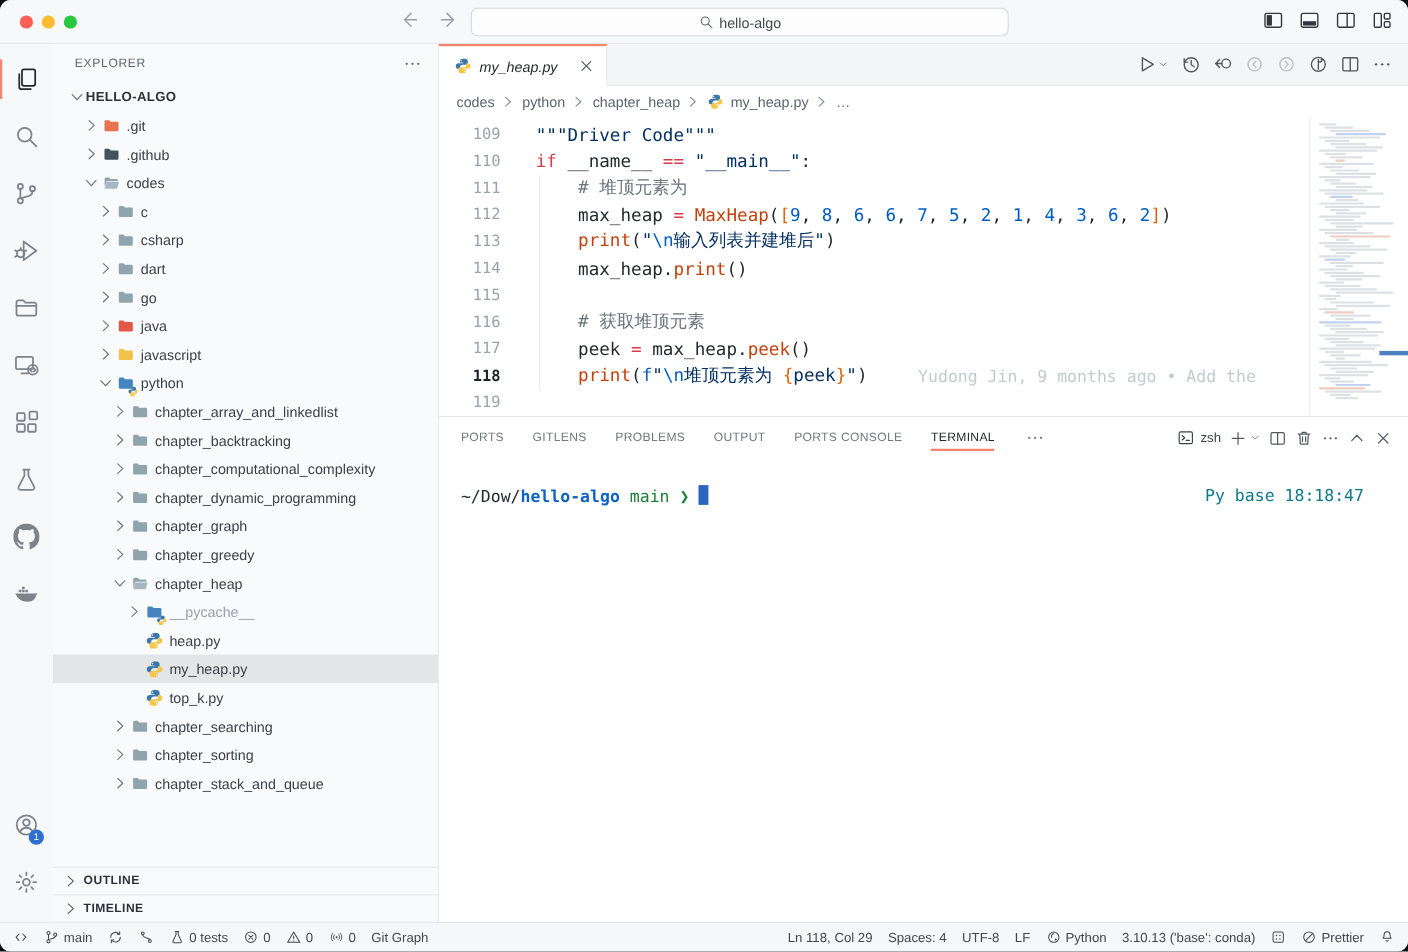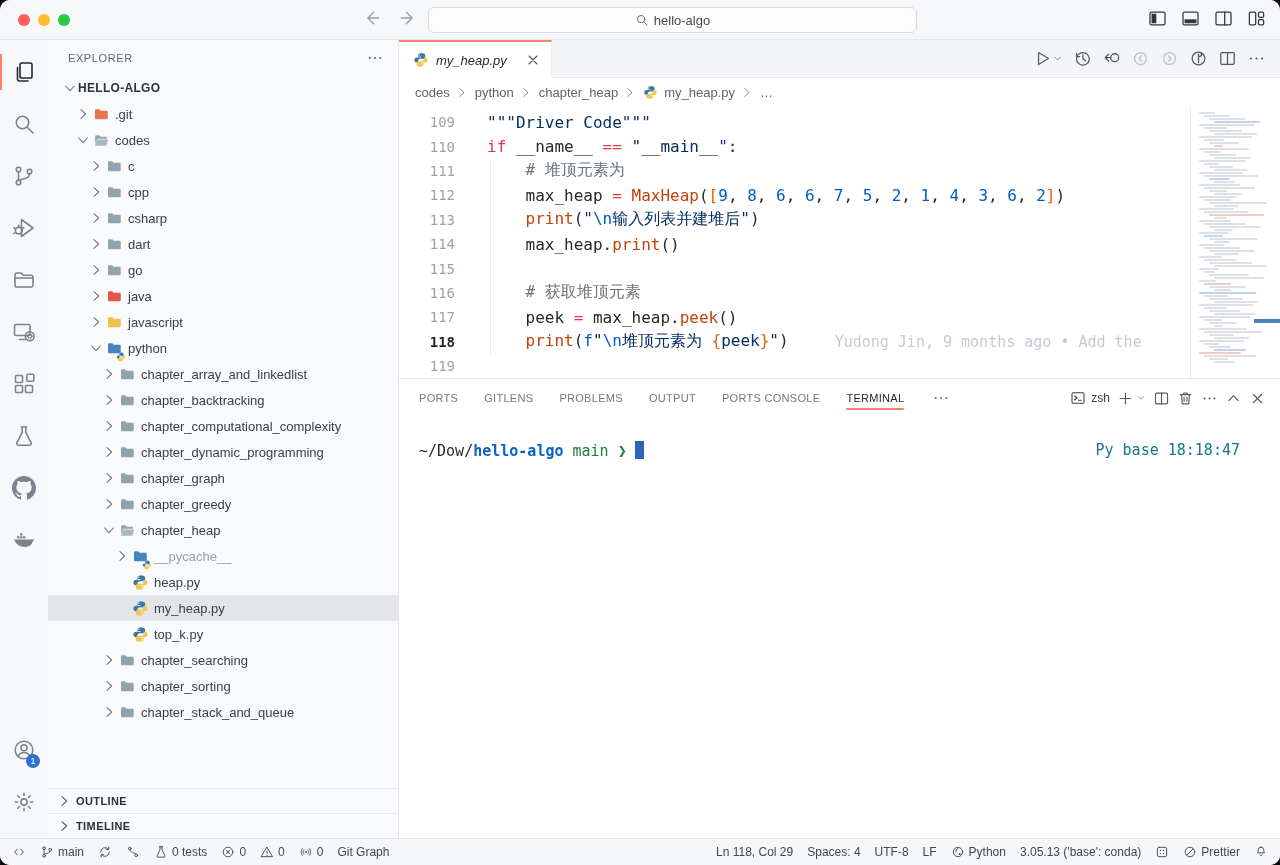--- a/index.html
+++ b/index.html
@@ -351,20 +351,33 @@
             <span class="ticon">
               <svg viewBox="0 0 24 24">
                 <path fill="#e8734f" d="M2.8 6.2A1.6 1.6 0 014.4 4.6h4.4l2 2.1h8.4a1.6 1.6 0 011.6 1.6v8.9a1.6 1.6 0 01-1.6 1.6H4.4a1.6 1.6 0 01-1.6-1.6z"></path>
               </svg>
             </span>
             <span class="tlabel">.git</span>
           </div>
           <div class="trow" style="padding-left: 27px;">
             <span class="tchev">
               <svg viewBox="0 0 24 24" fill="none" stroke="currentColor" stroke-width="1.6" stroke-linecap="round" stroke-linejoin="round">
+                <path d="M9 5.5l7 6.5-7 6.5"></path>
+              </svg>
+            </span>
+            <span class="ticon">
+              <svg viewBox="0 0 24 24">
+                <path fill="#44525c" d="M2.8 6.2A1.6 1.6 0 014.4 4.6h4.4l2 2.1h8.4a1.6 1.6 0 011.6 1.6v8.9a1.6 1.6 0 01-1.6 1.6H4.4a1.6 1.6 0 01-1.6-1.6z"></path>
+              </svg>
+            </span>
+            <span class="tlabel">.github</span>
+          </div>
+          <div class="trow" style="padding-left: 27px;">
+            <span class="tchev">
+              <svg viewBox="0 0 24 24" fill="none" stroke="currentColor" stroke-width="1.6" stroke-linecap="round" stroke-linejoin="round">
                 <path d="M5.5 9l6.5 7 6.5-7"></path>
               </svg>
             </span>
             <span class="ticon">
               <svg viewBox="0 0 24 24">
                 <path fill="#90a4ae" d="M3 6.3A1.6 1.6 0 014.6 4.7h4.2l2 2.1h7.6A1.6 1.6 0 0120 8.4v1.3H5.6L3 17z"></path>
                 <path fill="#90a4ae" d="M5.2 10.6h16.3l-2.3 7.6a1.6 1.6 0 01-1.5 1.1H2.9z" opacity=".78"></path>
               </svg>
             </span>
             <span class="tlabel">codes</span>
@@ -374,33 +387,20 @@
               <svg viewBox="0 0 24 24" fill="none" stroke="currentColor" stroke-width="1.6" stroke-linecap="round" stroke-linejoin="round">
                 <path d="M9 5.5l7 6.5-7 6.5"></path>
               </svg>
             </span>
             <span class="ticon">
               <svg viewBox="0 0 24 24">
                 <path fill="#90a4ae" d="M2.8 6.2A1.6 1.6 0 014.4 4.6h4.4l2 2.1h8.4a1.6 1.6 0 011.6 1.6v8.9a1.6 1.6 0 01-1.6 1.6H4.4a1.6 1.6 0 01-1.6-1.6z"></path>
               </svg>
             </span>
             <span class="tlabel">c</span>
-          </div>
-          <div class="trow" style="padding-left: 40px;">
-            <span class="tchev">
-              <svg viewBox="0 0 24 24" fill="none" stroke="currentColor" stroke-width="1.6" stroke-linecap="round" stroke-linejoin="round">
-                <path d="M9 5.5l7 6.5-7 6.5"></path>
-              </svg>
-            </span>
-            <span class="ticon">
-              <svg viewBox="0 0 24 24">
-                <path fill="#90a4ae" d="M2.8 6.2A1.6 1.6 0 014.4 4.6h4.4l2 2.1h8.4a1.6 1.6 0 011.6 1.6v8.9a1.6 1.6 0 01-1.6 1.6H4.4a1.6 1.6 0 01-1.6-1.6z"></path>
-              </svg>
-            </span>
-            <span class="tlabel">cpp</span>
           </div>
           <div class="trow" style="padding-left: 40px;">
             <span class="tchev">
               <svg viewBox="0 0 24 24" fill="none" stroke="currentColor" stroke-width="1.6" stroke-linecap="round" stroke-linejoin="round">
                 <path d="M9 5.5l7 6.5-7 6.5"></path>
               </svg>
             </span>
             <span class="ticon">
               <svg viewBox="0 0 24 24">
                 <path fill="#90a4ae" d="M2.8 6.2A1.6 1.6 0 014.4 4.6h4.4l2 2.1h8.4a1.6 1.6 0 011.6 1.6v8.9a1.6 1.6 0 01-1.6 1.6H4.4a1.6 1.6 0 01-1.6-1.6z"></path>
@@ -1072,21 +1072,21 @@
           <span class="icon">
             <svg viewBox="0 0 24 24" fill="none" stroke="currentColor" stroke-width="1.6" stroke-linecap="round" stroke-linejoin="round">
               <circle cx="12" cy="12" r="8"></circle>
               <circle cx="15" cy="15.5" r="1.6" fill="currentColor" stroke="none"></circle>
               <path d="M8.5 12c0-4 1.5-5.5 3.5-5.5"></path>
             </svg>
           </span>
           <span>Python</span>
         </div>
         <div class="st-item">
-          <span>3.05.13 ('base': conda)</span>
+          <span>3.10.13 ('base': conda)</span>
         </div>
         <div class="st-item">
           <span class="icon">
             <svg viewBox="0 0 24 24" fill="none" stroke="currentColor" stroke-width="1.6" stroke-linecap="round" stroke-linejoin="round">
               <rect x="4" y="4" width="16" height="16" rx="3"></rect>
               <circle cx="9.3" cy="9.3" r="1.2" fill="currentColor" stroke="none"></circle>
               <circle cx="14.7" cy="9.3" r="1.2" fill="currentColor" stroke="none"></circle>
               <circle cx="9.3" cy="14.7" r="1.2" fill="currentColor" stroke="none"></circle>
               <circle cx="14.7" cy="14.7" r="1.2" fill="currentColor" stroke="none"></circle>
             </svg>

